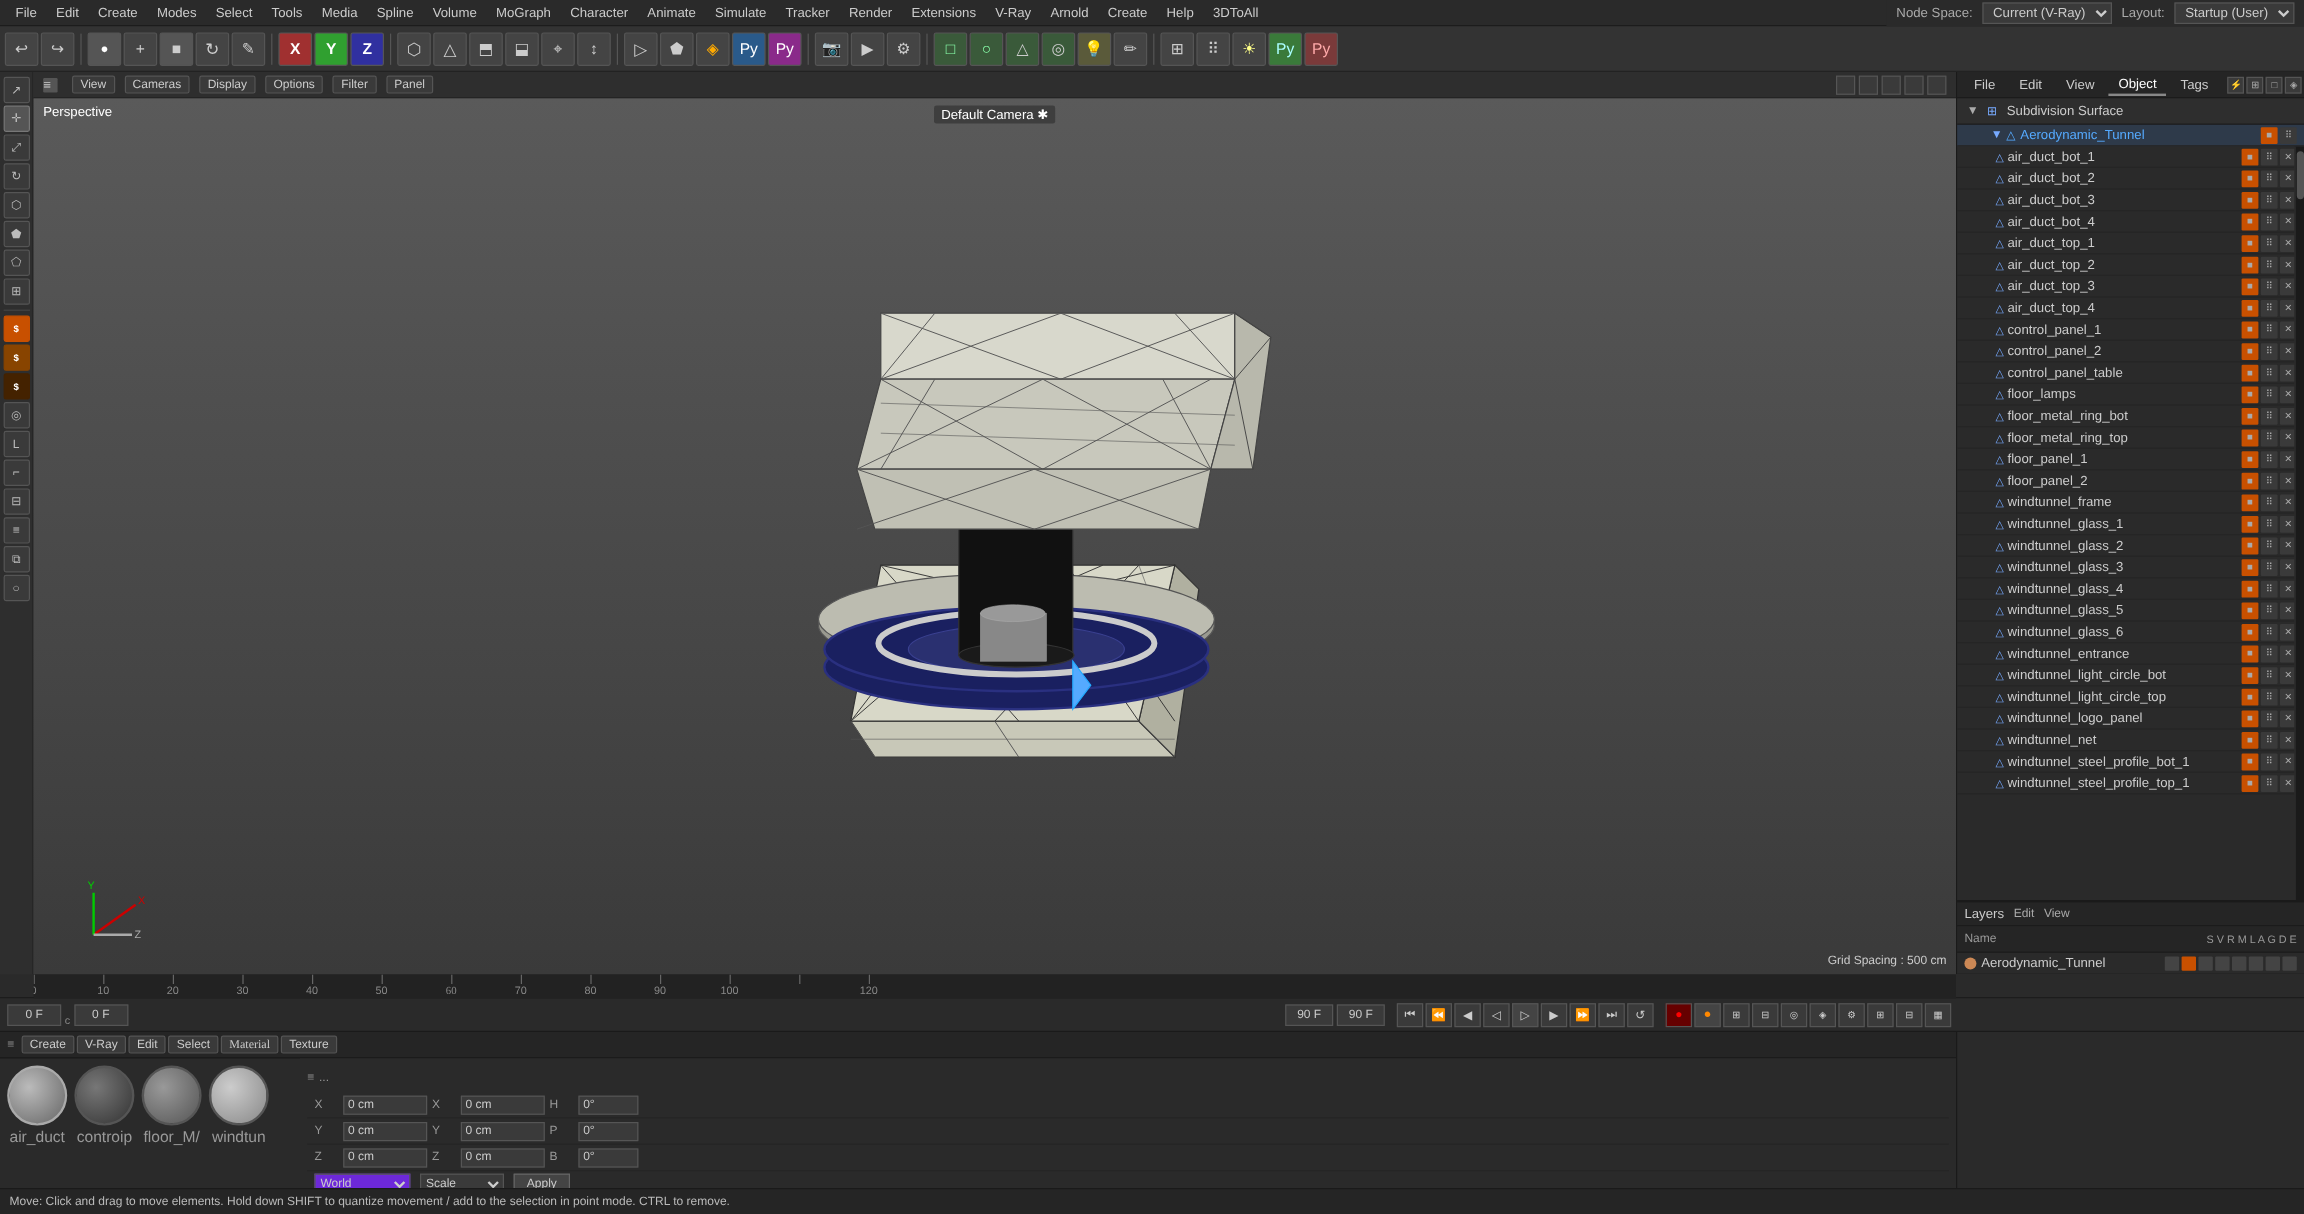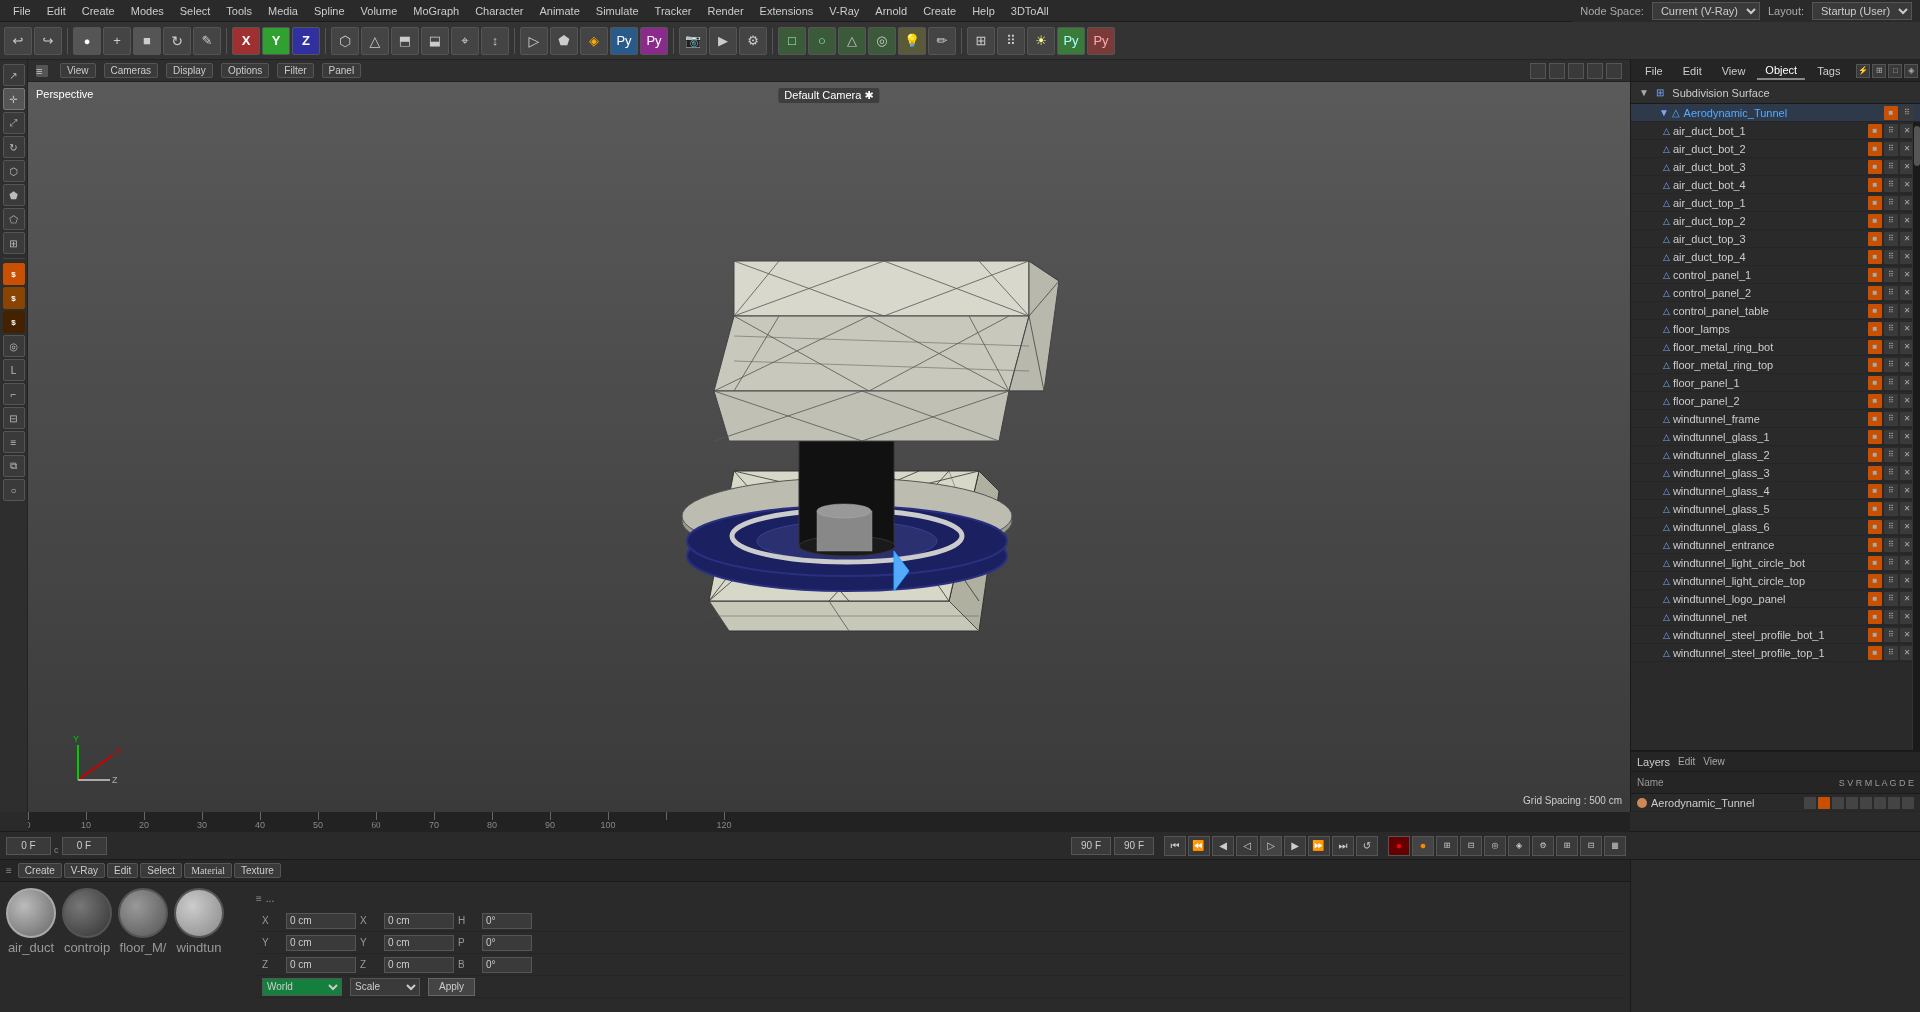--- a/index.html
+++ b/index.html
@@ -1092,31 +1092,34 @@
             <div class="attr-row">
               <span class="attr-label">Z</span>
               <input class="attr-input" value="0 cm" style="">
               <span class="attr-label">Z</span>
               <input class="attr-input" value="0 cm" style="">
               <span class="attr-label">B</span>
               <input class="attr-input" style="width: 50px;" value="0°">
             </div>
 
             <div class="attr-row">
-              <select style="background:#15803d;border:1px solid #555;color:#ccc;font-size:10px;height:18px;width:80px;">
+              <select style="background:#6d28d9;border:1px solid #555;color:#ccc;font-size:10px;height:18px;width:80px;">
                 <option>World</option>
               </select>
               <select style="background:#3a3a3a;border:1px solid #555;color:#ccc;font-size:10px;height:18px;width:70px;margin-left:4px;">
                 <option>Scale</option>
               </select>
               <button style="background:#444;border:1px solid #666;color:#ccc;font-size:10px;height:18px;padding:0 10px;cursor:pointer;margin-left:4px;">Apply</button>
             </div>
           </div>
         </div>
       </div>
 
       <div style="width:290px;background:#2a2a2a;border-left:1px solid #1a1a1a;">
       </div>
     </div>
 
   </div>
 
+  <div id="status-bar">
+    <span style="font-size:10px;color:#bbb;">Move: Click and drag to move elements. Hold down SHIFT to quantize movement / add to the selection in point mode. CTRL to remove.</span>
+  </div>
 </div>
 
 </body></html>

